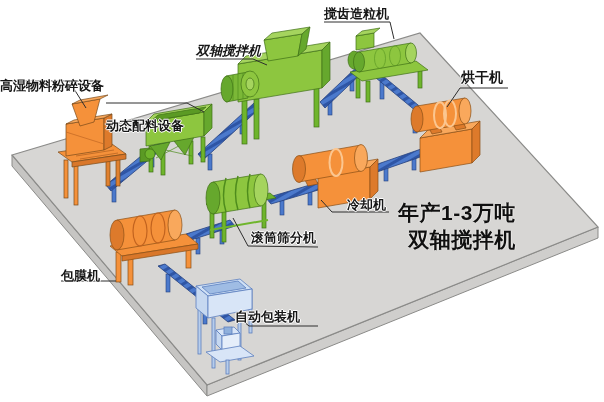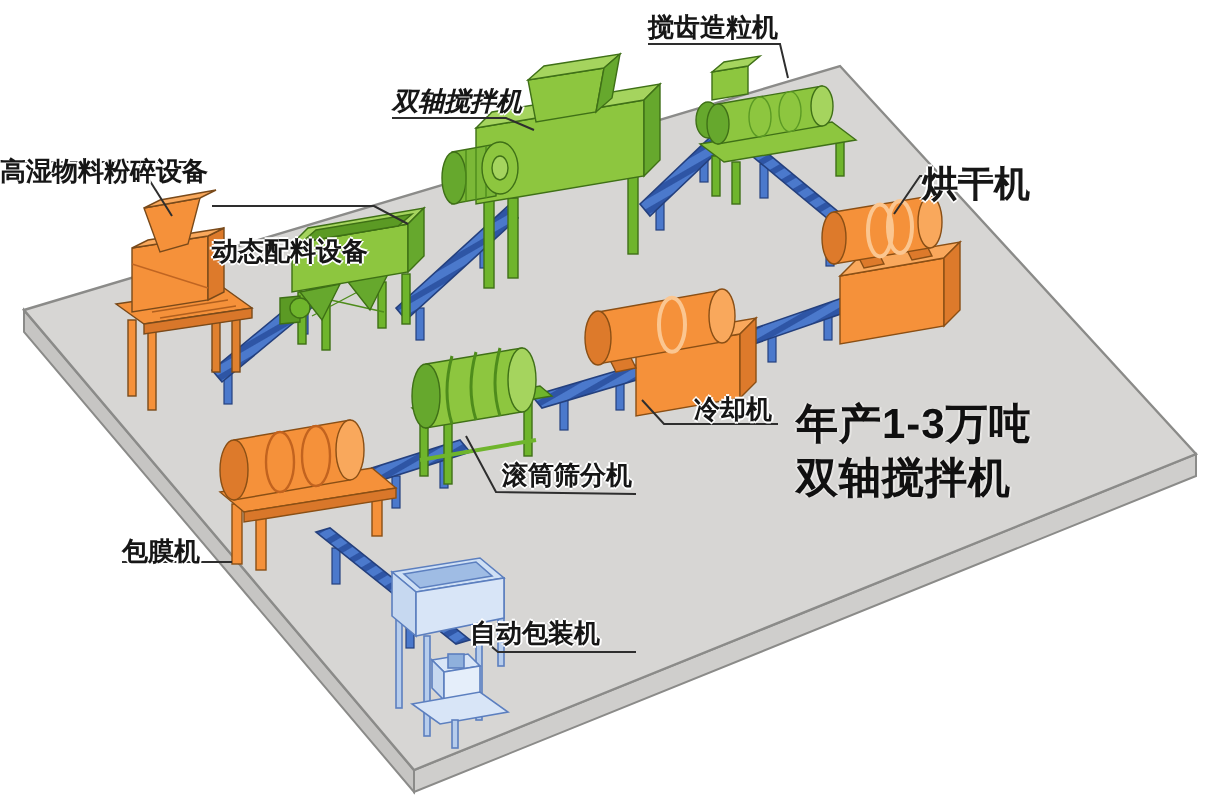--- a/index.html
+++ b/index.html
@@ -6,25 +6,26 @@
   .stage{
     position:relative;width:604px;height:402px;overflow:hidden;background:#ffffff;
     font-family:"Liberation Sans",sans-serif;
   }
   .stage svg{position:absolute;left:0;top:0;}
   .mlabel{
     position:absolute;font-size:13px;font-weight:700;color:#161616;white-space:nowrap;
     text-shadow:1px 0 0 #fff,-1px 0 0 #fff,0 1px 0 #fff,0 -1px 0 #fff;
     letter-spacing:0px;line-height:15px;
   }
-  .mlabel.big{font-size:18px;margin-top:15px;}
+  .mlabel.big{font-size:14px;}
   .diagram-title{
     position:absolute;left:398px;top:199px;font-size:21px;font-weight:800;color:#101010;
     line-height:27px;white-space:nowrap;letter-spacing:0.5px;
     text-shadow:1px 0 0 #e7e6e4,-1px 0 0 #e7e6e4;
+    text-align:right;
   }
 </style>
 </head>
 <body>
 
 <div class="stage">
 
 <svg width="604" height="402" viewBox="0 0 604 402">
   <defs>
     <pattern id="belt" width="7" height="7" patternUnits="userSpaceOnUse" patternTransform="rotate(60)">

